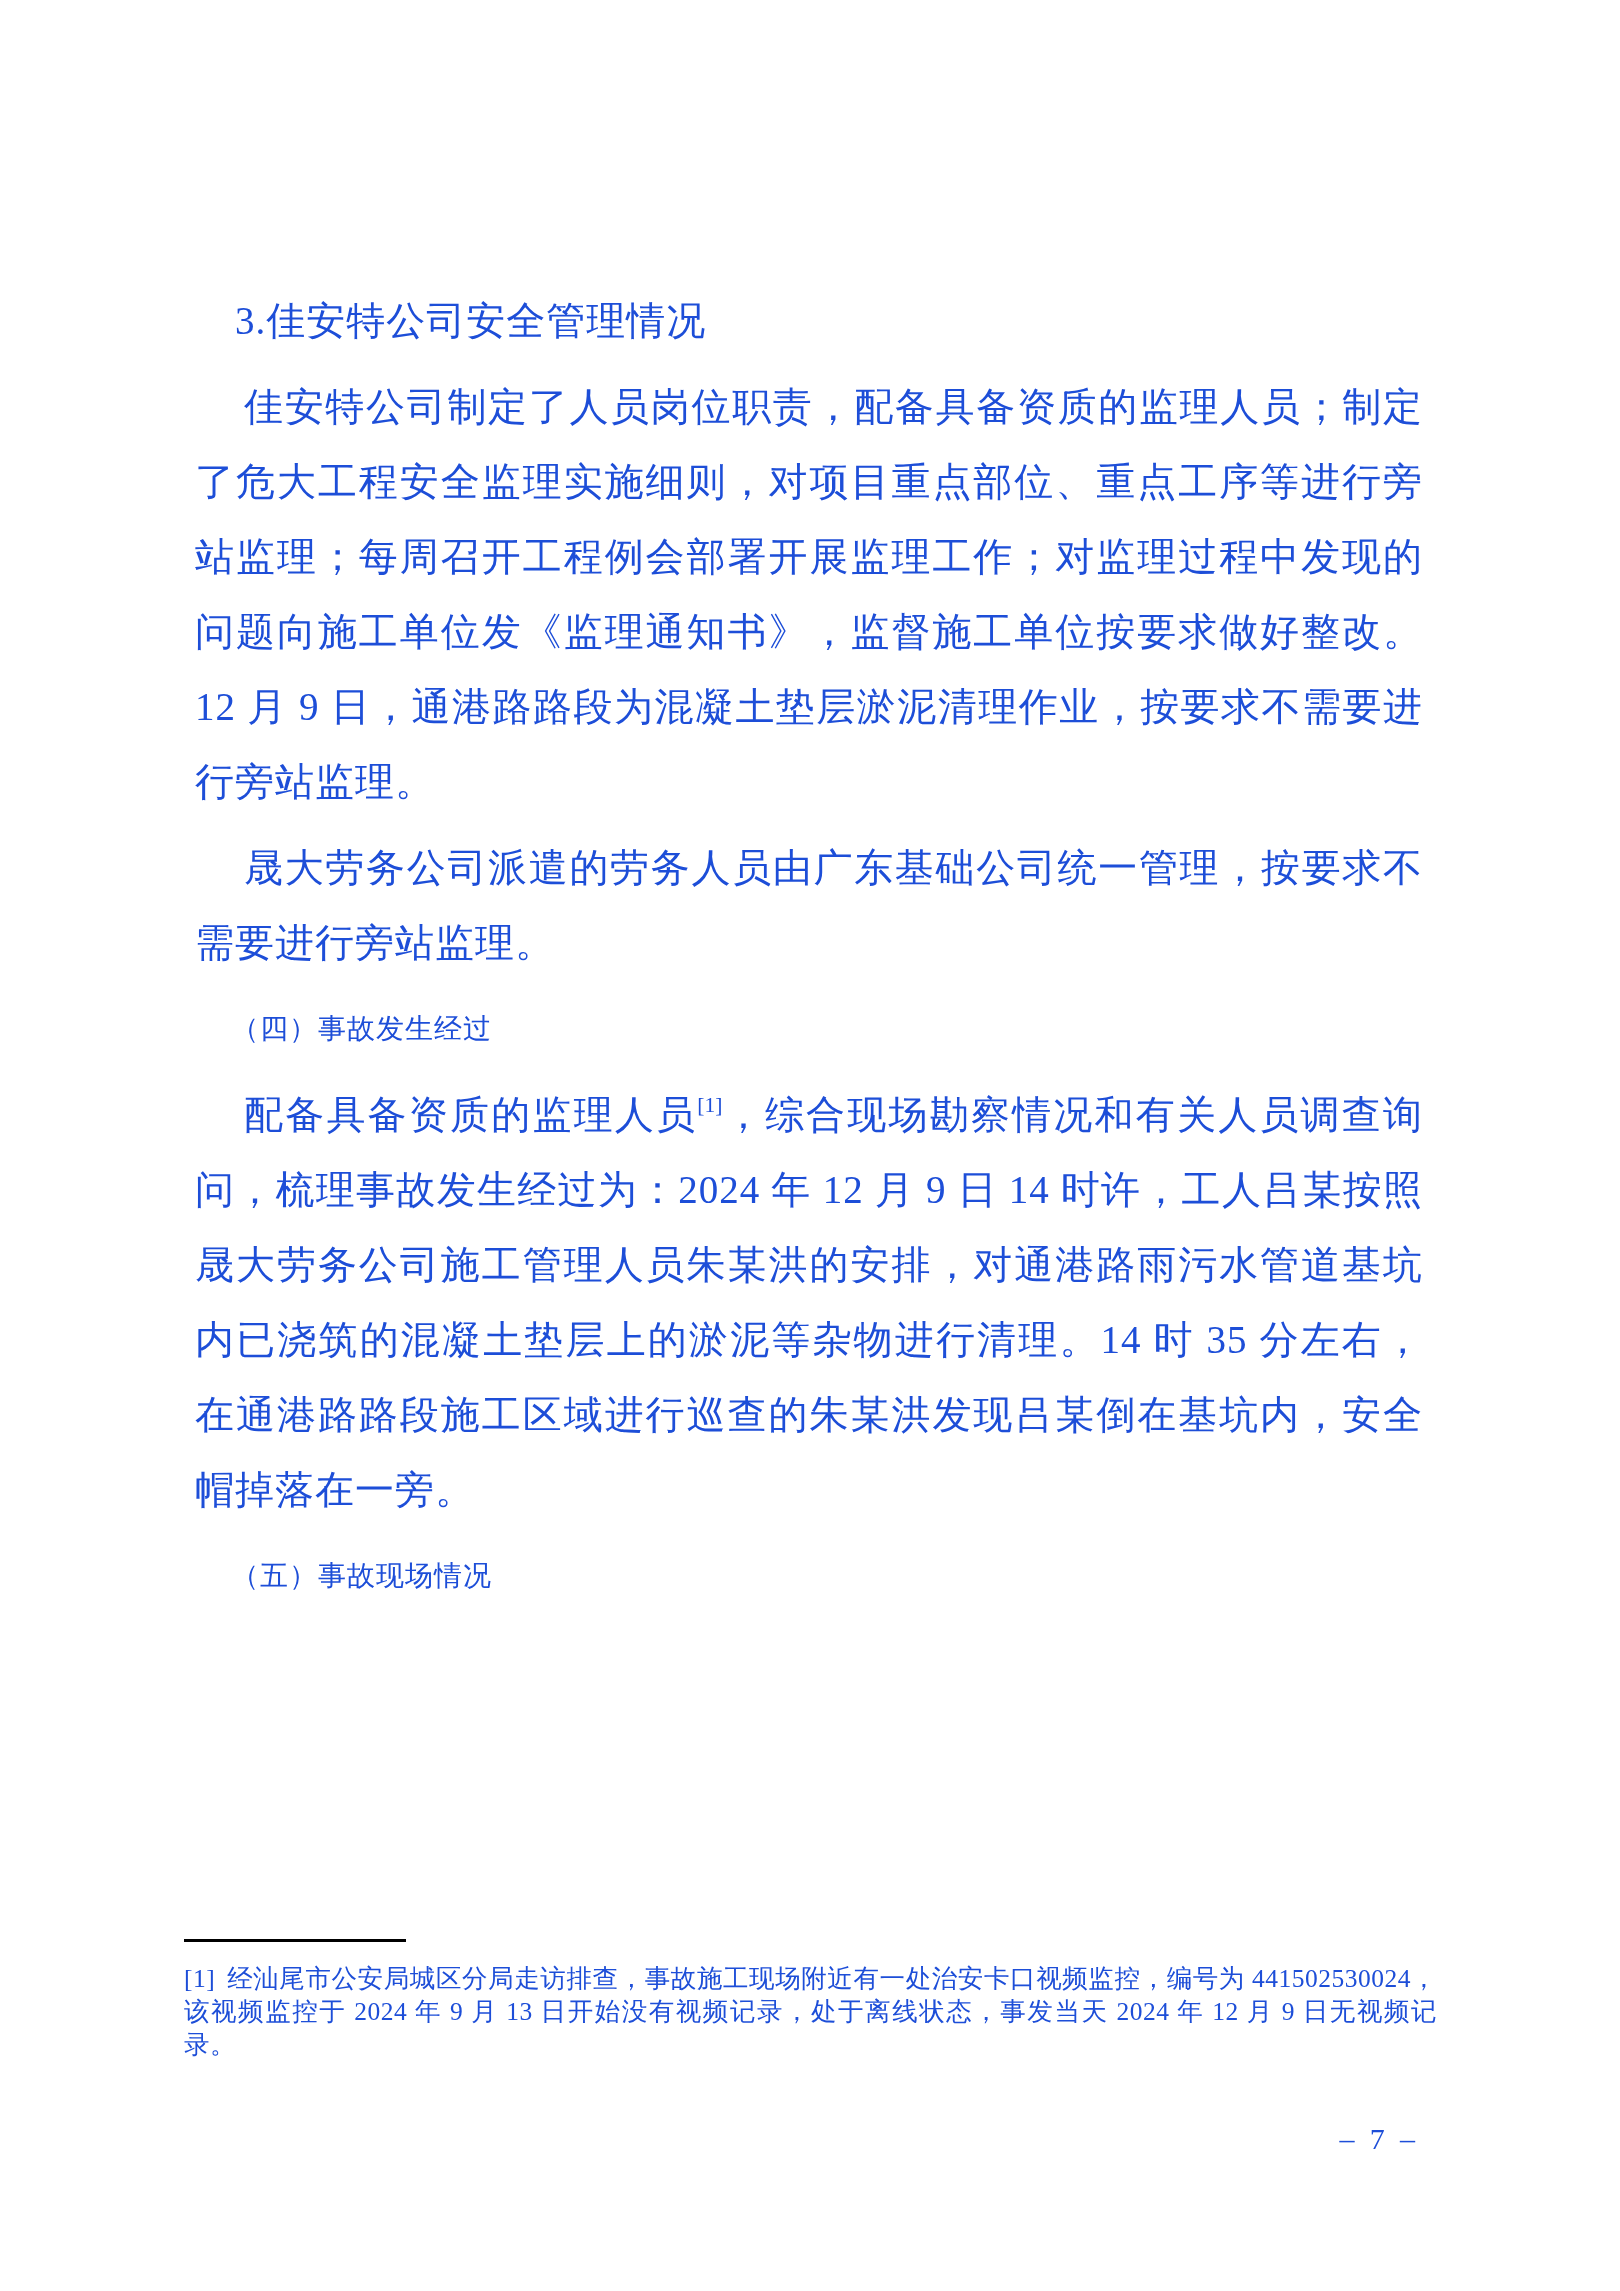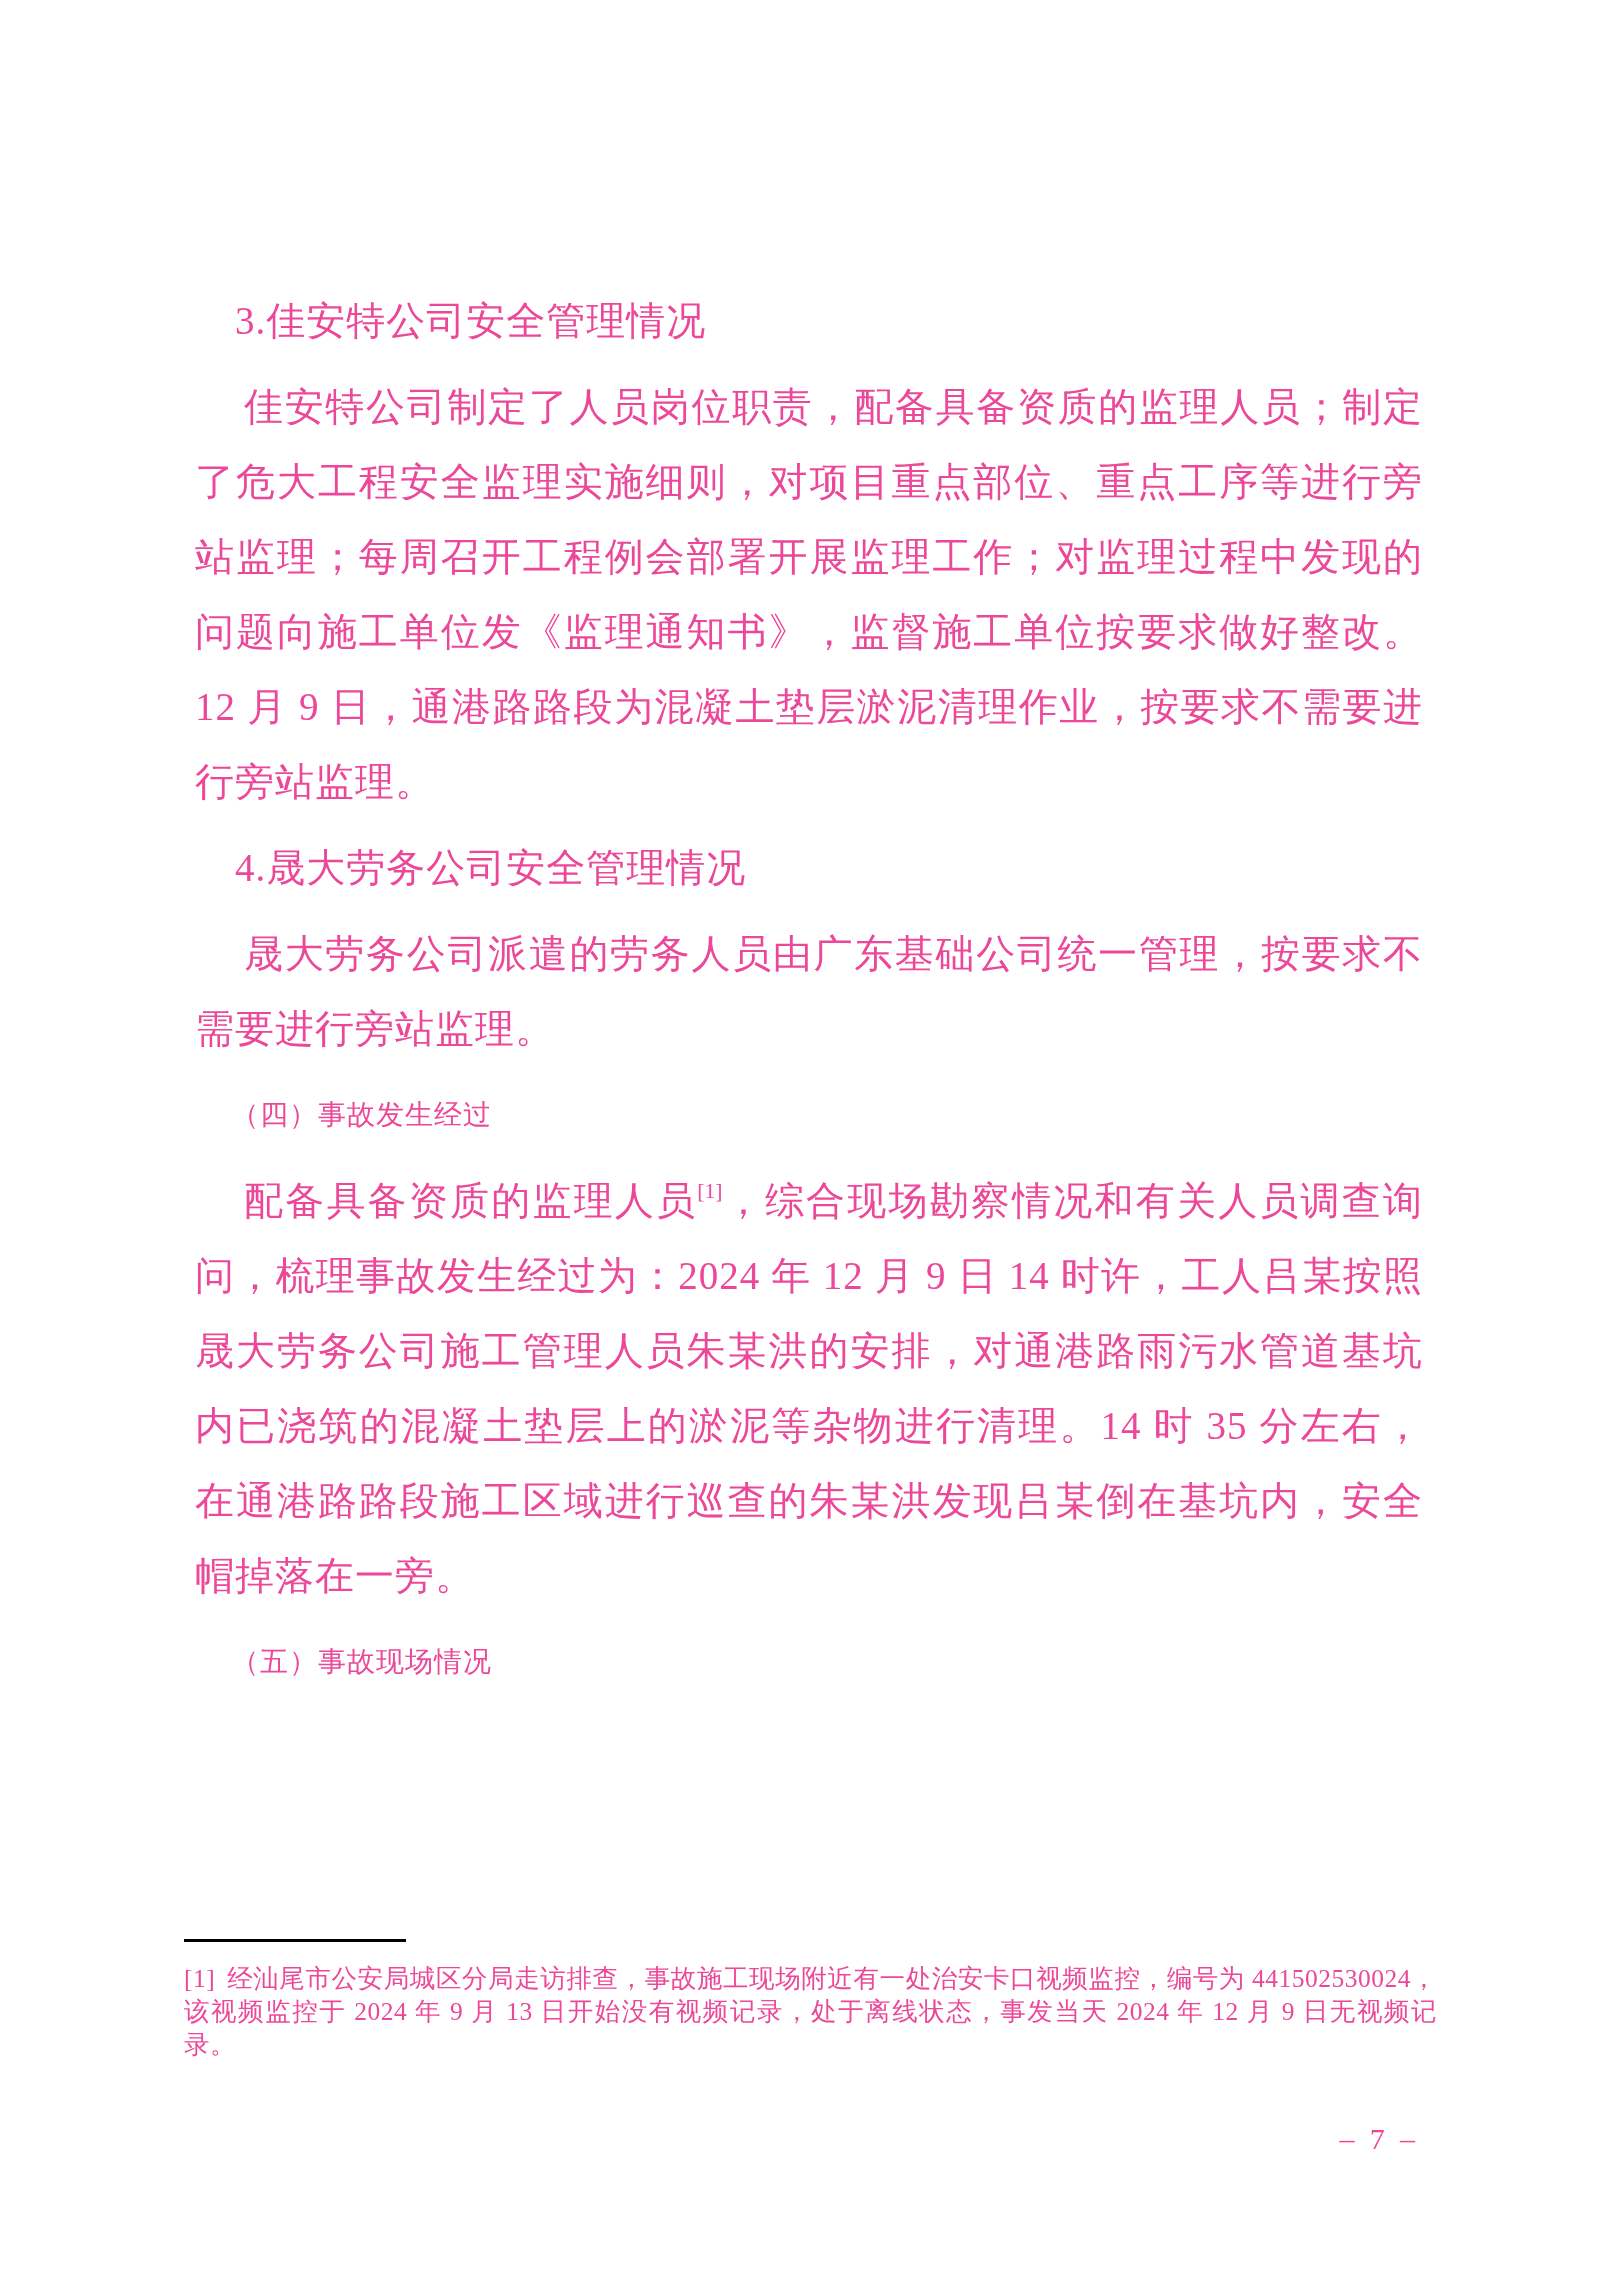--- a/index.html
+++ b/index.html
@@ -3,21 +3,21 @@
 <meta charset="utf-8">
 <style>
   html, body { margin: 0; padding: 0; background: #e8e8e8; }
   .page {
     position: relative;
     width: 1620px;
     height: 2292px;
     margin: 0 auto;
     background: #ffffff;
     overflow: hidden;
-    color: #ec4899;
+    color: #1d4ed8;
     font-family: "Liberation Serif", "DejaVu Serif", serif;
   }
   .doc-body {
     position: absolute;
     left: 184px;
     top: 283px;
     width: 1250px;
     font-size: 39px;
     line-height: 75px;
     text-align: justify;
@@ -81,21 +81,20 @@
 <body>
 
 <div class="page">
 
   <div class="doc-body">
 
     <h3 class="num-heading">3.佳安特公司安全管理情况</h3>
 
     <p class="body-para">佳安特公司制定了人员岗位职责，配备具备资质的监理人员；制定了危大工程安全监理实施细则，对项目重点部位、重点工序等进行旁站监理；每周召开工程例会部署开展监理工作；对监理过程中发现的问题向施工单位发《监理通知书》，监督施工单位按要求做好整改。12 月 9 日，通港路路段为混凝土垫层淤泥清理作业，按要求不需要进行旁站监理。</p>
 
-    <h3 class="num-heading">4.晟大劳务公司安全管理情况</h3>
 
     <p class="body-para">晟大劳务公司派遣的劳务人员由广东基础公司统一管理，按要求不需要进行旁站监理。</p>
 
     <h2 class="section-heading">（四）事故发生经过</h2>
 
     <p class="body-para"><span>配备具备资质的监理人员</span><sup class="footnote-ref">[1]</sup><span>，综合现场勘察情况和有关人员调查询问，梳理事故发生经过为：2024 年 12 月 9 日 14 时许，工人吕某按照晟大劳务公司施工管理人员朱某洪的安排，对通港路雨污水管道基坑内已浇筑的混凝土垫层上的淤泥等杂物进行清理。14 时 35 分左右，在通港路路段施工区域进行巡查的朱某洪发现吕某倒在基坑内，安全帽掉落在一旁。</span></p>
 
     <h2 class="section-heading">（五）事故现场情况</h2>
 
   </div>

